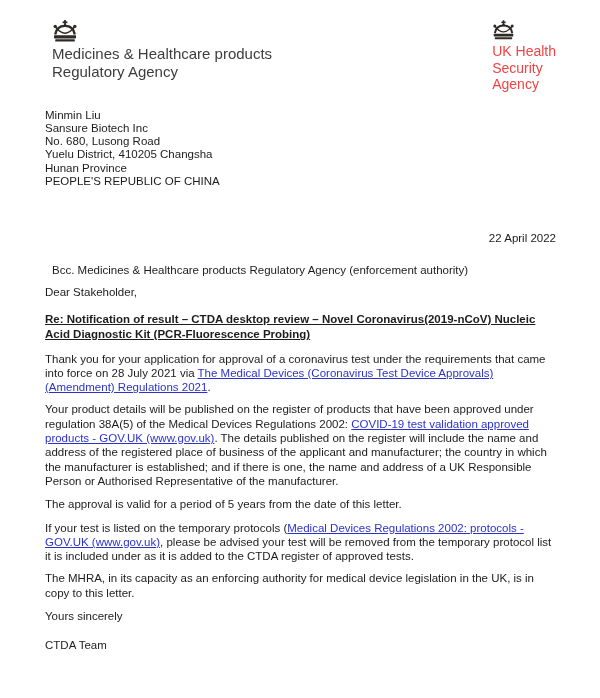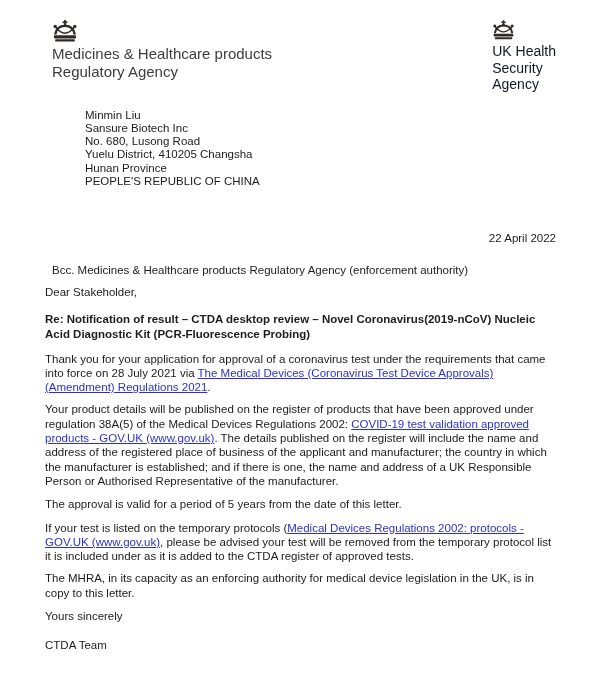--- a/index.html
+++ b/index.html
@@ -11,29 +11,29 @@
     font-size:11.5px; line-height:14.3px; color:#1c1c1c;
     padding:20px 44px 0 45px;
   }
   
   .logos { display:flex; justify-content:space-between; align-items:flex-start; margin-left:-8px; }
   .logo { display:flex; align-items:center; }
   .logo .bar { width:3px; background:var(--accent); margin-right:12px; flex:none; }
   .logo-content { display:flex; flex-direction:column; }
   .crown-svg { display:block; margin-bottom:3px; }
   .mhra-text { font-size:15px; line-height:18px; color:#3d3d3d; }
-  .ukhsa-text { font-size:14px; line-height:16.5px; color:#0f172a; }
+  .ukhsa-text { font-size:14px; line-height:16.5px; color:#ef4444; }
   
-  .recipient { margin-top:16px; line-height:13.3px;margin-left:40px; }
+  .recipient { margin-top:16px; line-height:13.3px; }
   .date-line { margin-top:43px; text-align:right; }
   .bcc-line { margin-top:17px;padding-left:7px; }
   .salutation { margin-top:8px; }
   .subject {
     margin-top:13px; font-weight:bold; line-height:15.2px;
-    max-width:515px;
+    text-decoration:underline; max-width:515px;
   }
   p.body-p { margin:8px 0 0 0; max-width:516px; }
   p.body-p.first { margin-top:9px; }
   p.body-p.gap { margin-top:9px; }
   a.doc-link { color:var(--link); text-decoration:underline; cursor:pointer; }
   .valediction { margin-top:9px; }
   .signature { margin-top:15px; }
 </style>
 </head>
 <body>

